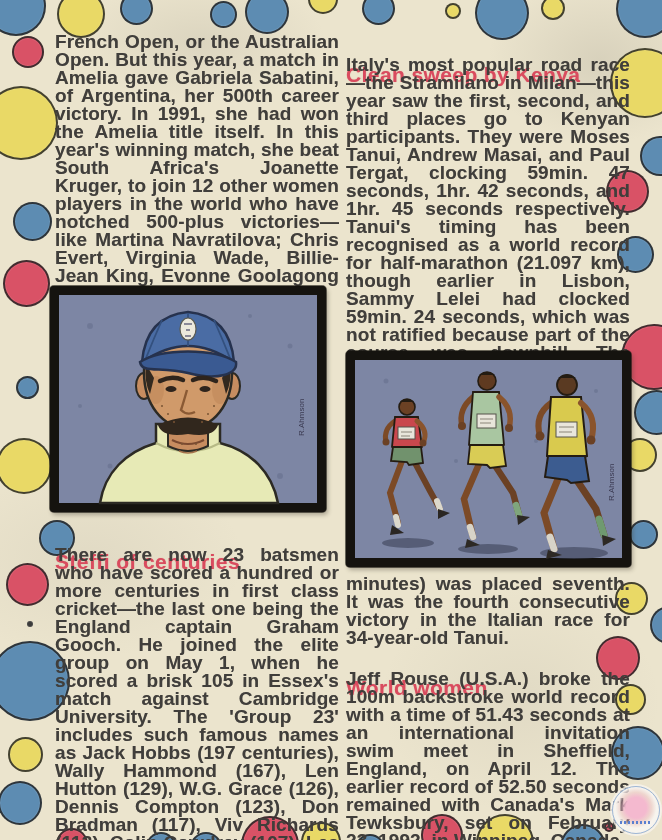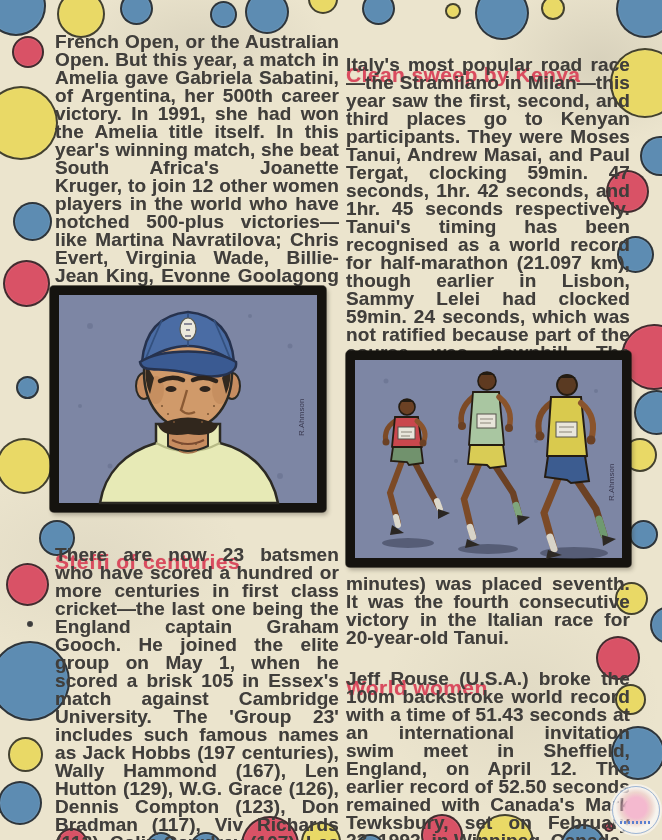--- a/index.html
+++ b/index.html
@@ -250,21 +250,21 @@
         <path d="M235,52 Q252,66 245,89" fill="none" stroke="#8a542c" stroke-width="6" stroke-linecap="round"></path>
         <circle cx="245" cy="89" r="4.5" fill="#6b4124"></circle>
         <circle cx="221" cy="34" r="10" fill="#5a3a22" stroke="#241c12" stroke-width="1.8"></circle>
         <path d="M212,27 Q221,20 230,27" fill="#241c12"></path>
       </g>
 
       <text x="268" y="150" font-size="8" fill="#3b3b52" transform="rotate(-90 268 150)">R.Ahmson</text>
     </svg>
   </div>
 
-  <div class="body-text" style="left:346px;top:575px;">minutes) was placed seventh. It was the fourth consecutive victory in the Italian race for 20-year-old Tanui.</div>
+  <div class="body-text" style="left:346px;top:575px;">minutes) was placed seventh. It was the fourth consecutive victory in the Italian race for 34-year-old Tanui.</div>
 
   <div class="headline" style="left:346px;top:640px;">World women</div>
   <div class="body-text" style="left:346px;top:670px;">Jeff Rouse (U.S.A.) broke the 100m backstroke world record with a time of 51.43 seconds at an international invitation swim meet in Sheffield, England, on April 12. The earlier record of 52.50 seconds remained with Canada's Mark Tewksbury, set on February 23, 1992, in Winnipeg, Canada.</div>
 
   <div class="watermark" style="left:612px;top:786px;">
     <div class="wm-line"></div>
   </div>
 
 </div>
 

